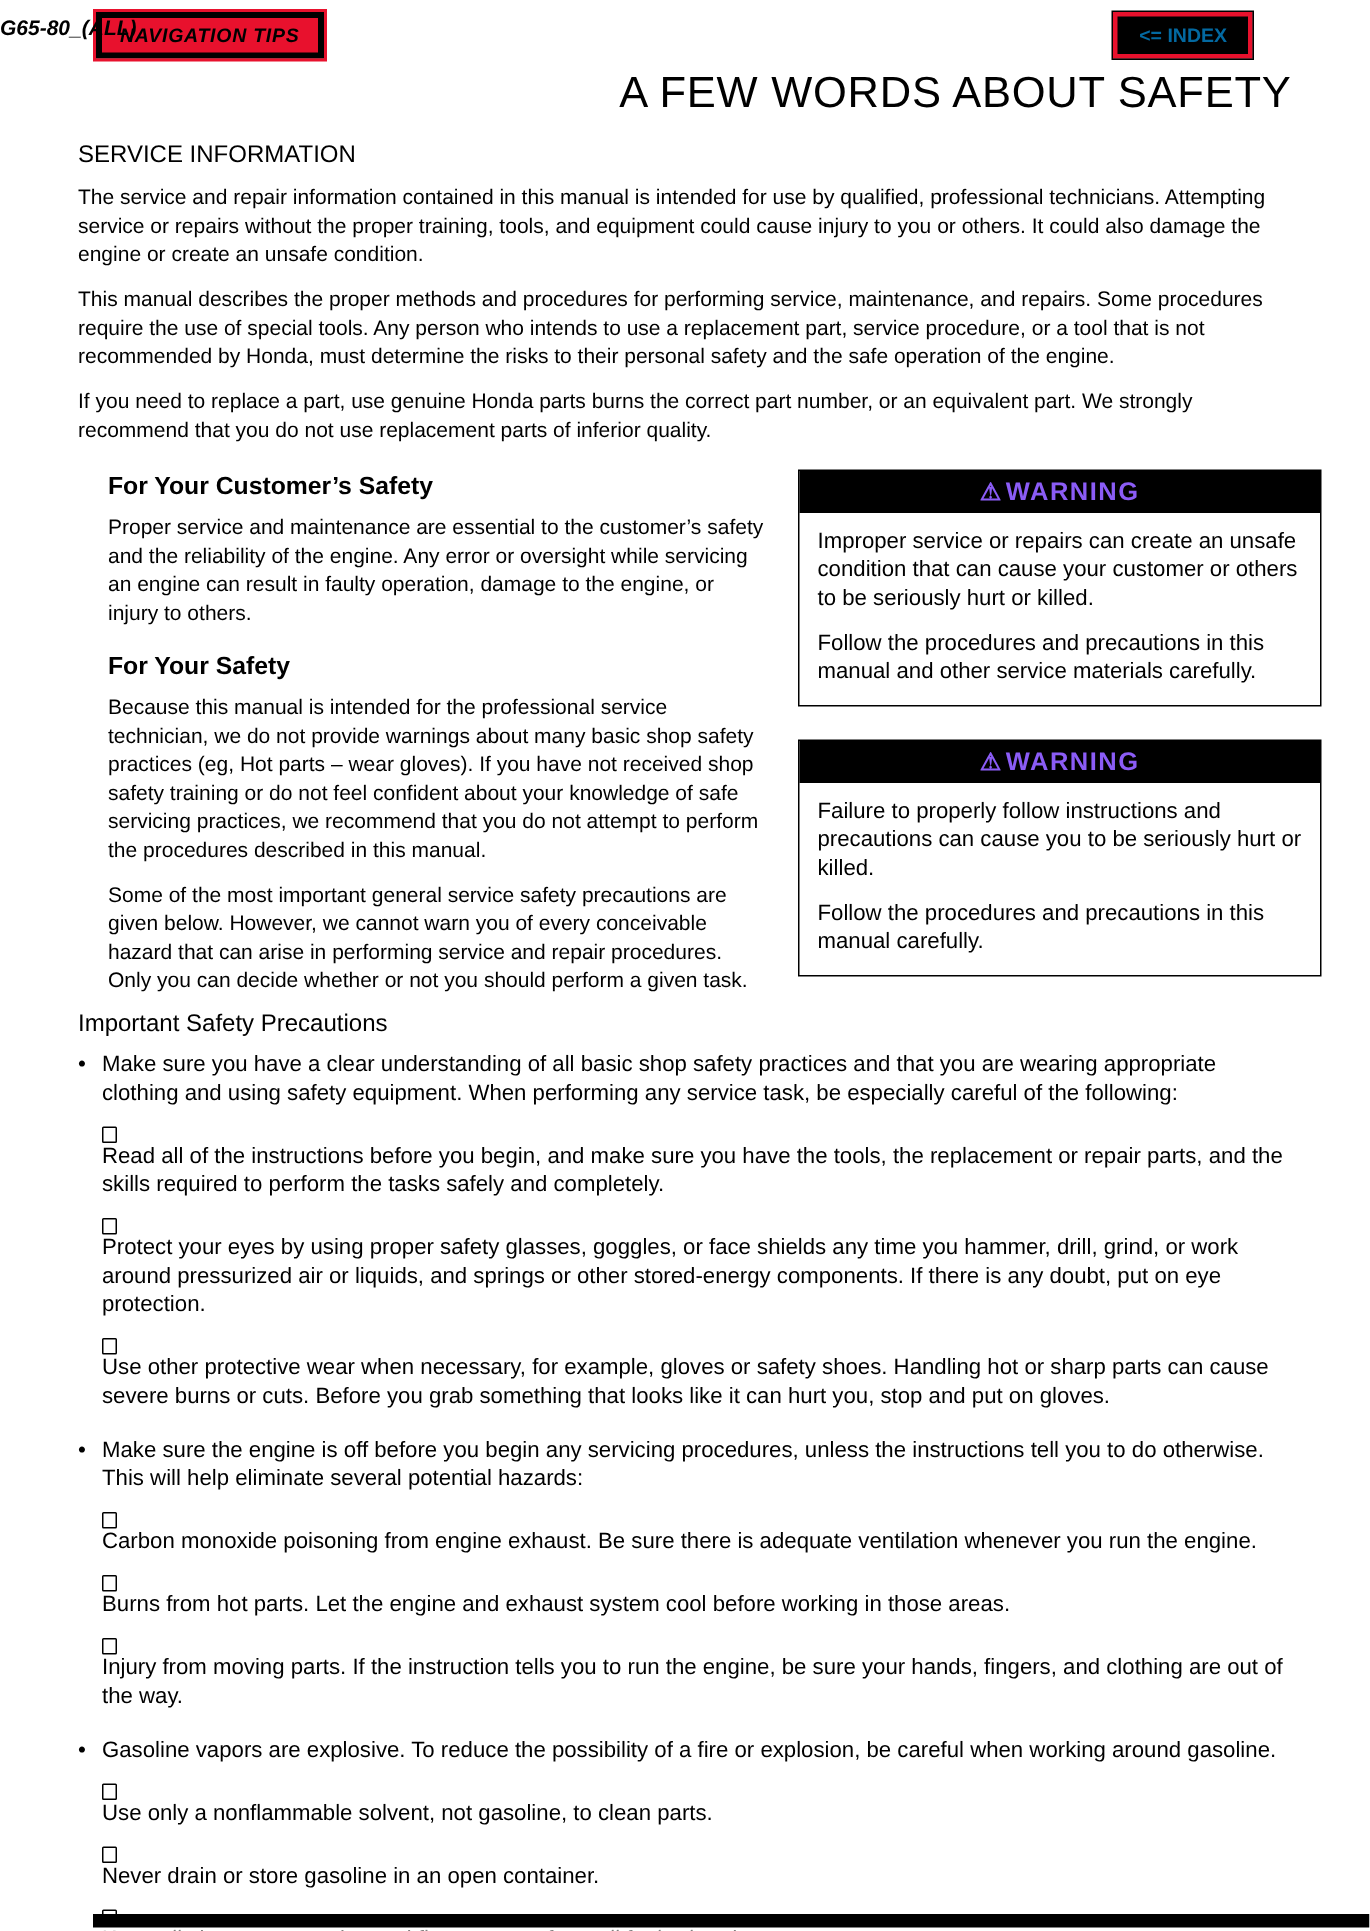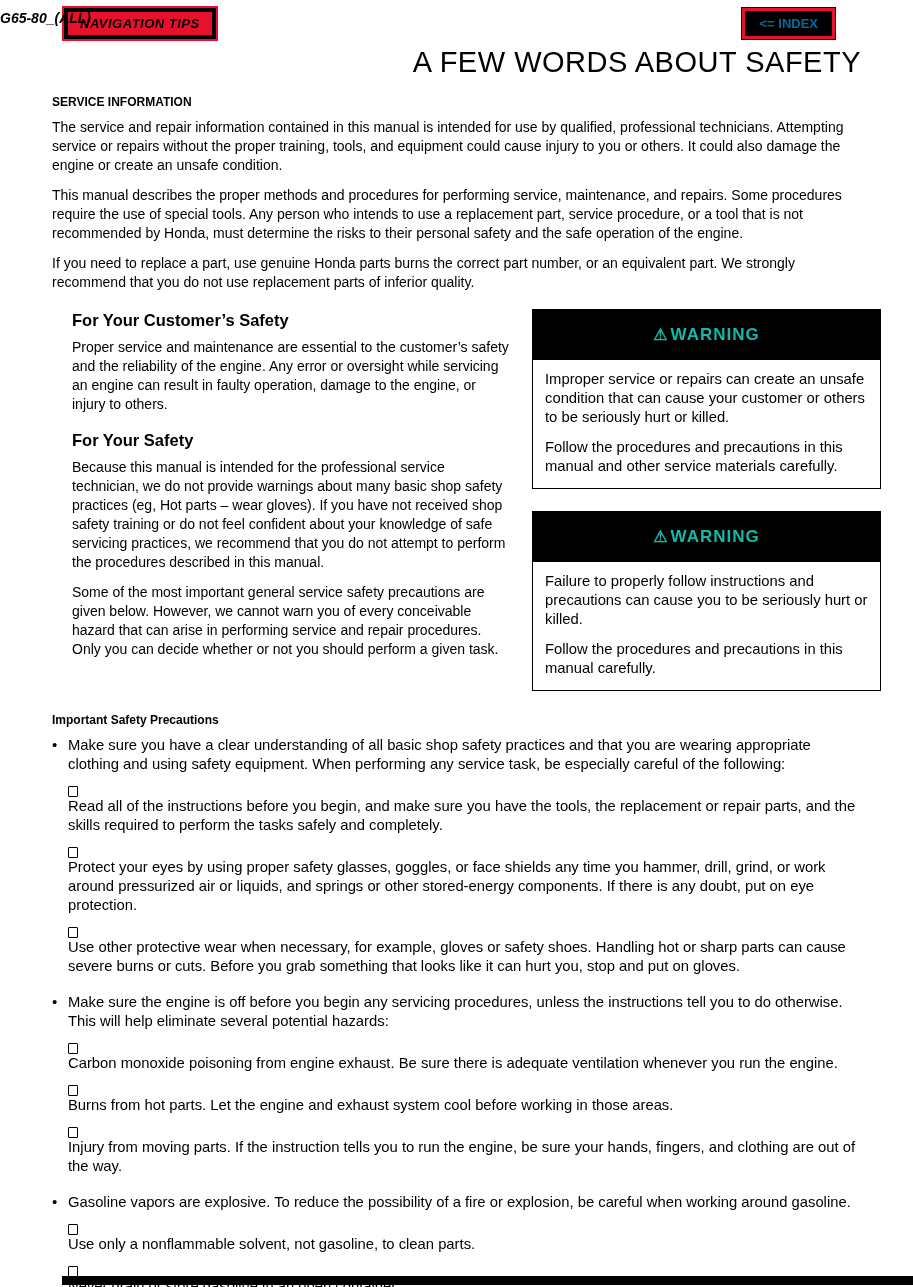--- a/index.html
+++ b/index.html
@@ -31,37 +31,37 @@
     padding:5px 14px; cursor:pointer;
     font-family:"Liberation Sans", sans-serif;
   }
   
   .content { padding:46px 52px 0 52px; }
   h1.title {
     font-size:29px; font-weight:normal; text-align:right;
     letter-spacing:0.5px; margin:0 0 16px 0;
   }
   h2.section {
-    font-size:12px; font-weight:bold; margin:0 0 9px 0;
+    font-size:16px; font-weight:normal; margin:0 0 9px 0;
   }
   h3.subsection {
     font-size:16.5px; font-weight:bold; margin:2px 0 8px 0;
   }
   p.body-text {
     font-size:14px; line-height:19px; margin:0 0 11px 0;
   }
   .spacer-sm { height:4px; }
   
   .columns { display:flex; gap:20px; margin-top:2px;margin-left:20px; }
   .col-left { width:440px; flex:none; }
   .col-right { width:349px; flex:none; }
   .warning-box { border:1px solid #000000; margin-bottom:22px; background:#ffffff; }
   .warning-header {
-    background:#000000; color:#14b8a6; text-align:center;
-    font-weight:bold; font-size:17px; padding:15px 0; letter-spacing:1px;
+    background:#000000; color:#8b5cf6; text-align:center;
+    font-weight:bold; font-size:17px; padding:4px 0; letter-spacing:1px;
   }
   .warning-icon { font-weight:bold; margin-right:2px; font-size:16px; }
   .warning-body { padding:10px 12px 1px 12px; }
   .warning-body p { font-size:14.8px; line-height:19px; margin:0 0 11px 0; }
   
   .prec-item { display:flex; margin-bottom:9px; }
   .bullet { flex:none; width:16px; }
   .bullet::before { content:"\2022"; font-size:15px; }
   .li-body { flex:1; }
   .li-text { font-size:14.8px; line-height:19px; margin:0 0 8px 0; }

